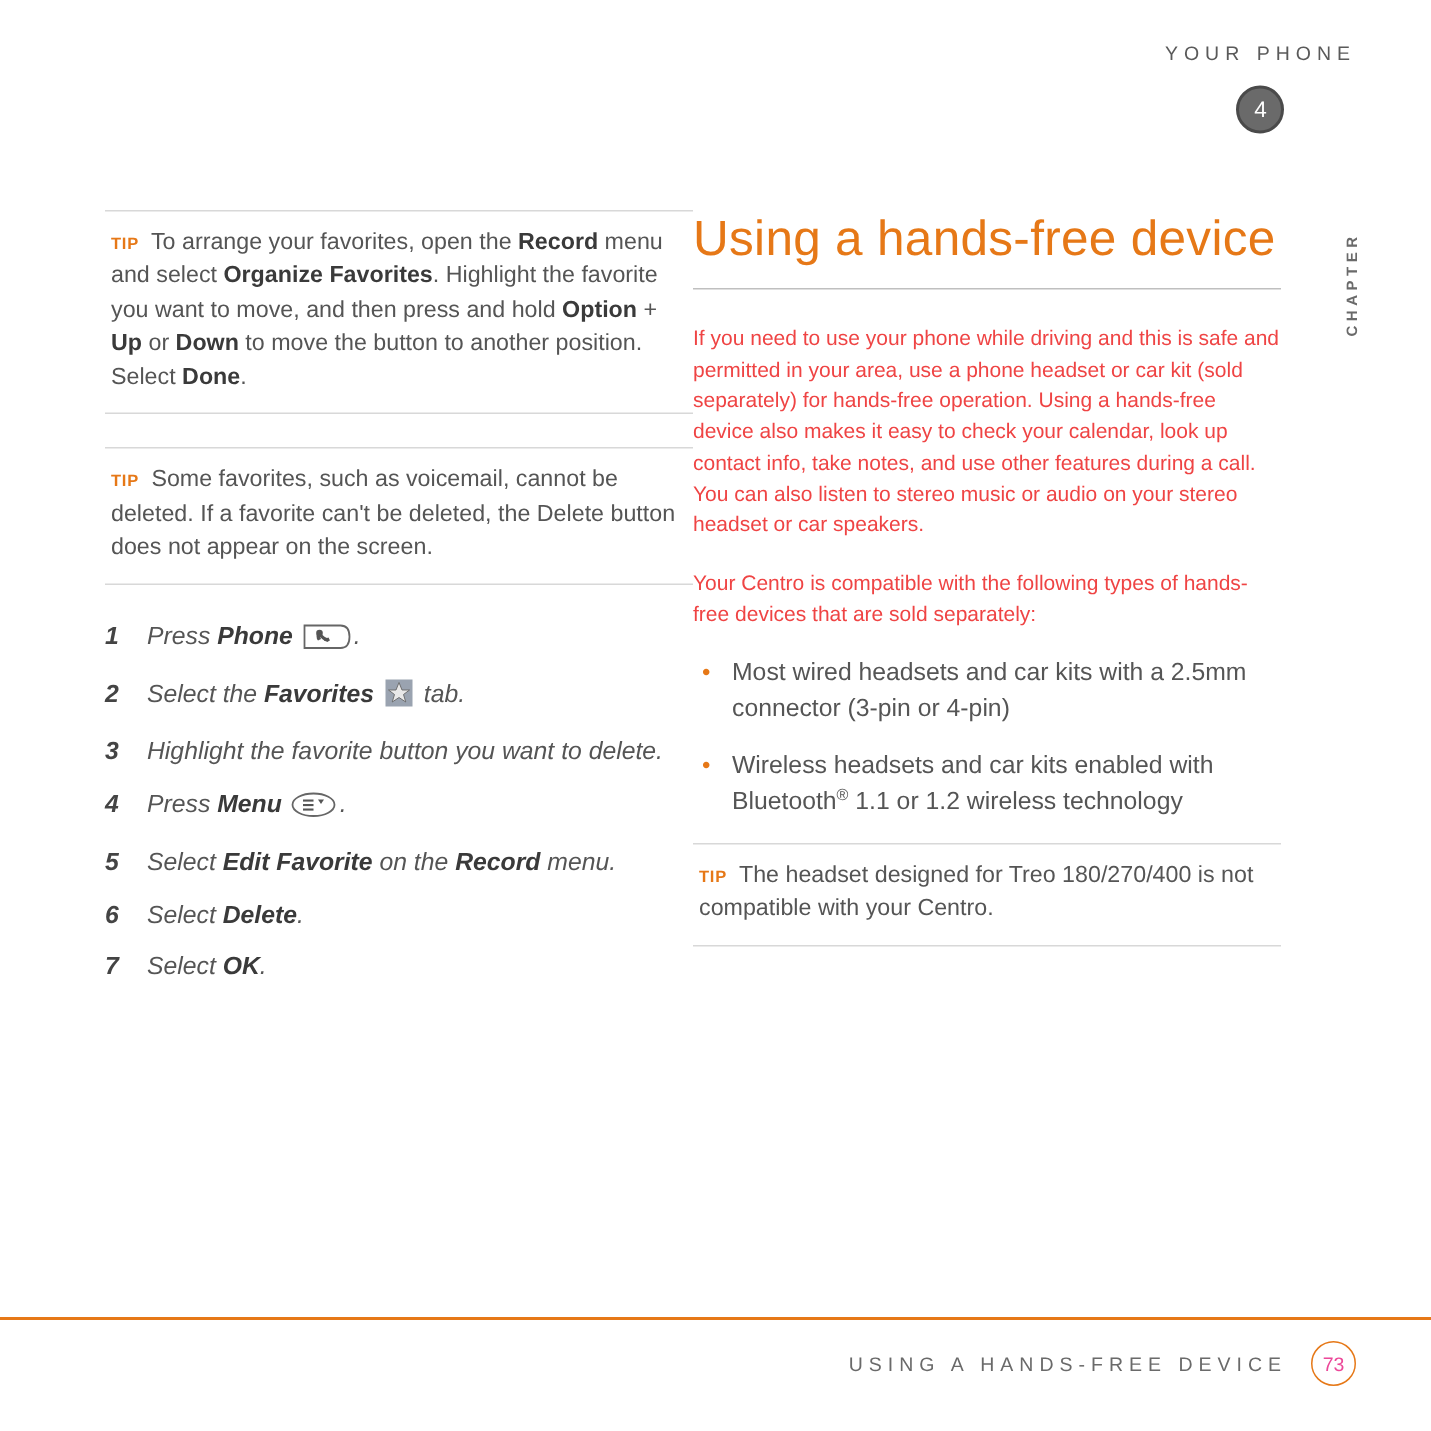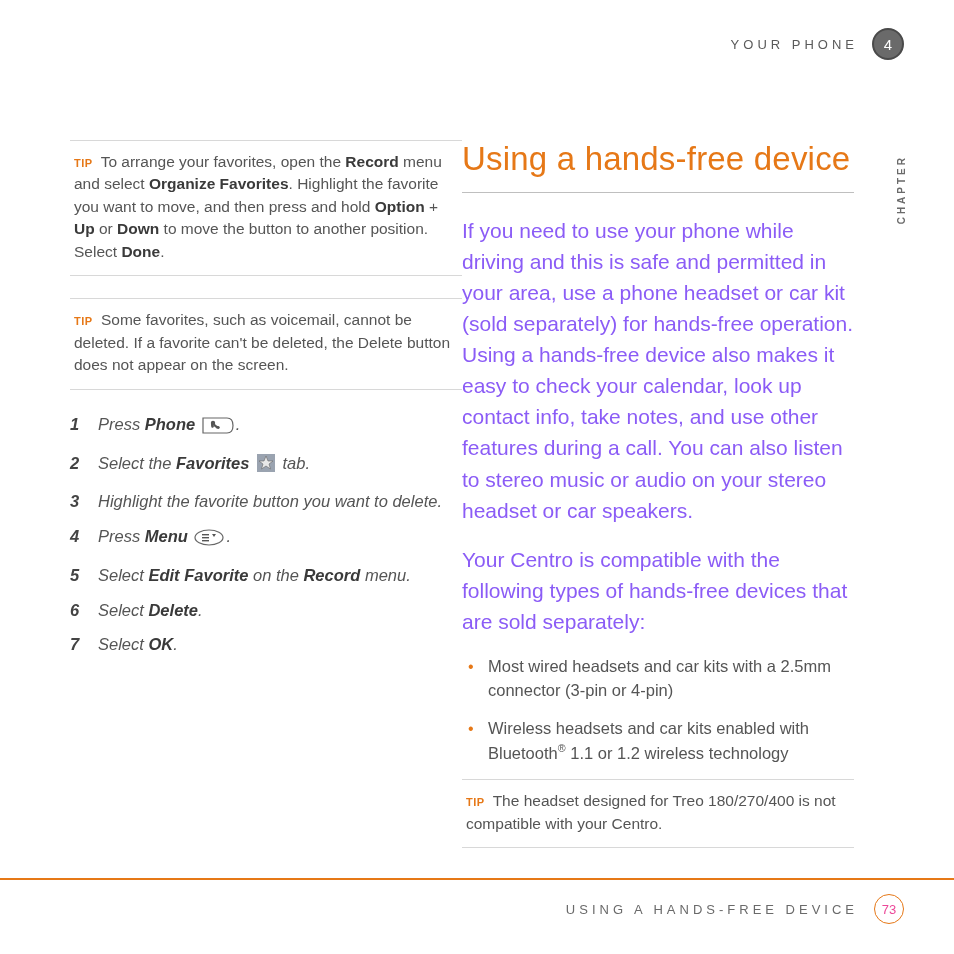--- a/index.html
+++ b/index.html
@@ -12,20 +12,21 @@
     position: relative;
     overflow: hidden;
   }
   .header {
     position: absolute;
     top: 28px;
     right: 50px;
     display: flex;
     align-items: center;
     gap: 14px;
+    flex-direction: column;
   }
   .header-title {
     font-size: 13px;
     letter-spacing: 4px;
     color: #5a5a5a;
     font-weight: 300;
   }
   .chapter-badge {
     width: 32px;
     height: 32px;
@@ -114,23 +115,23 @@
   .section-title {
     font-size: 33px;
     font-weight: 300;
     color: #e67817;
     line-height: 1.15;
     margin-bottom: 14px;
     letter-spacing: 0.2px;
   }
   .rule { border: none; border-top: 1.5px solid #bfbfbf; margin-bottom: 22px; }
   .body-p {
-    font-size: 21px;
+    font-size: 14px;
     line-height: 1.48;
-    color: #8b5cf6;
+    color: #ef4444;
     font-weight: 300;
     margin-bottom: 18px;
   }
   .bullets { list-style: none; margin-top: 12px; }
   .bullets li {
     position: relative;
     padding-left: 26px;
     font-size: 16.5px;
     line-height: 1.45;
     color: #555;

